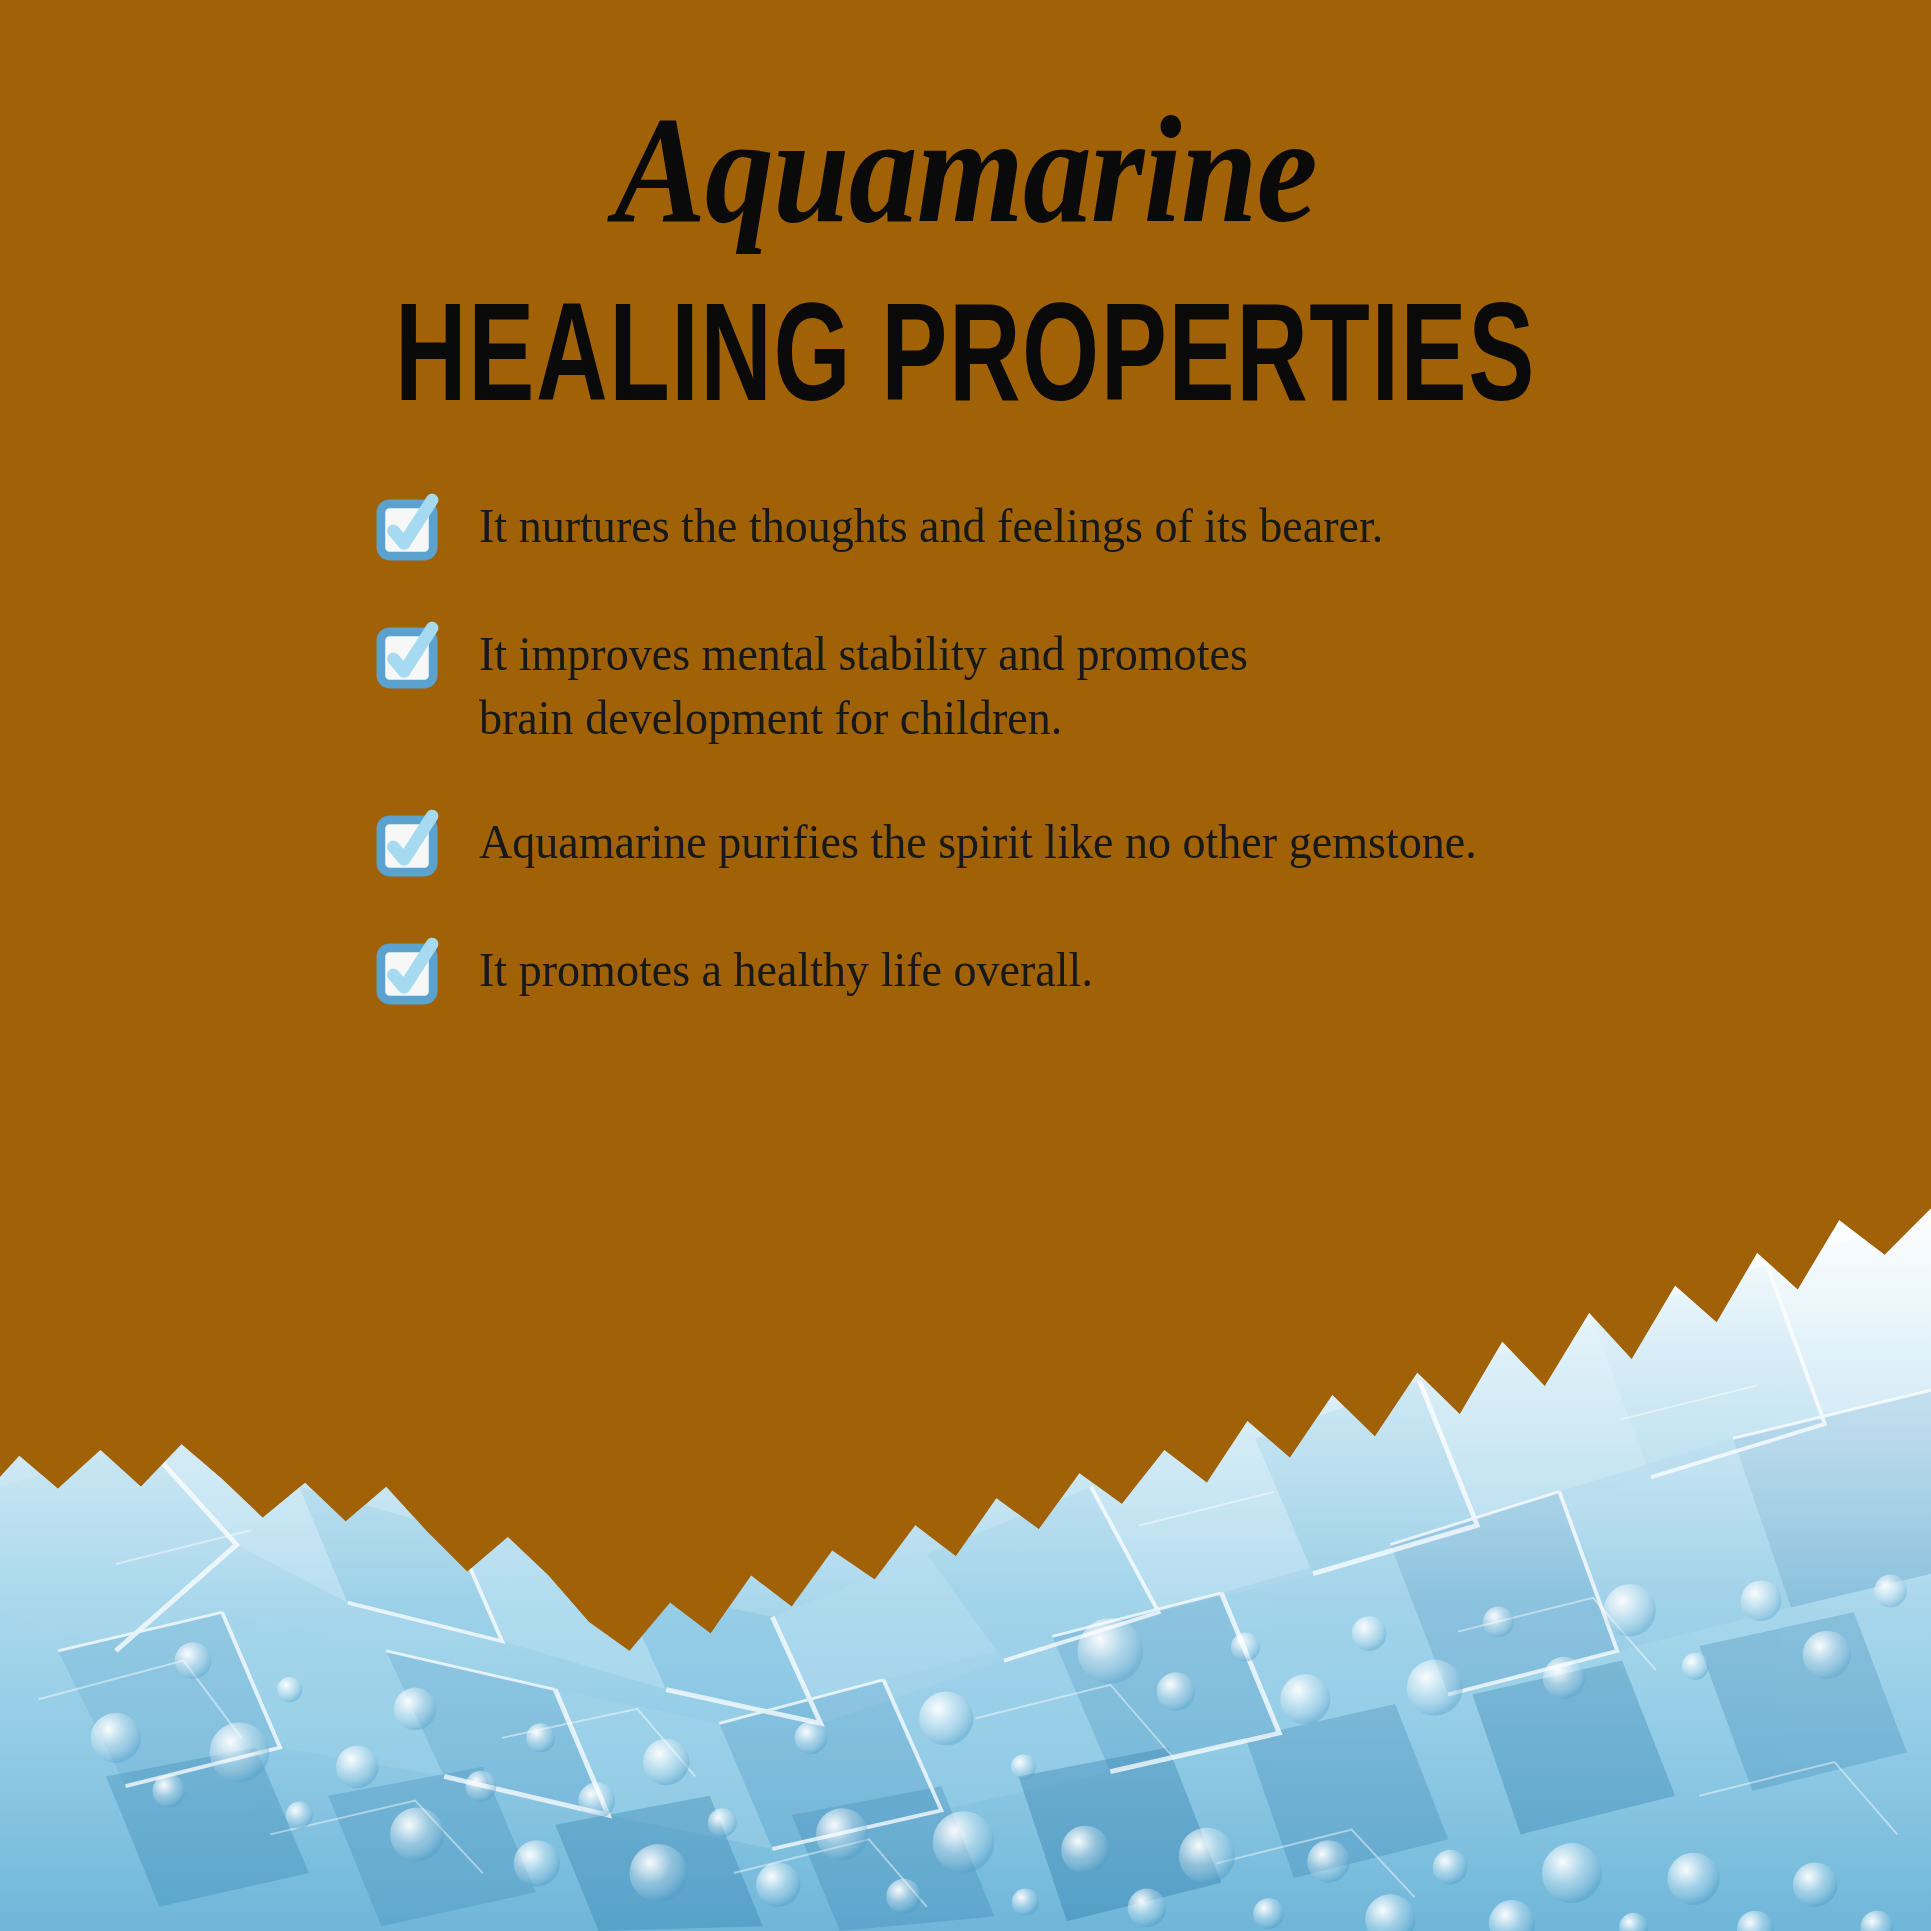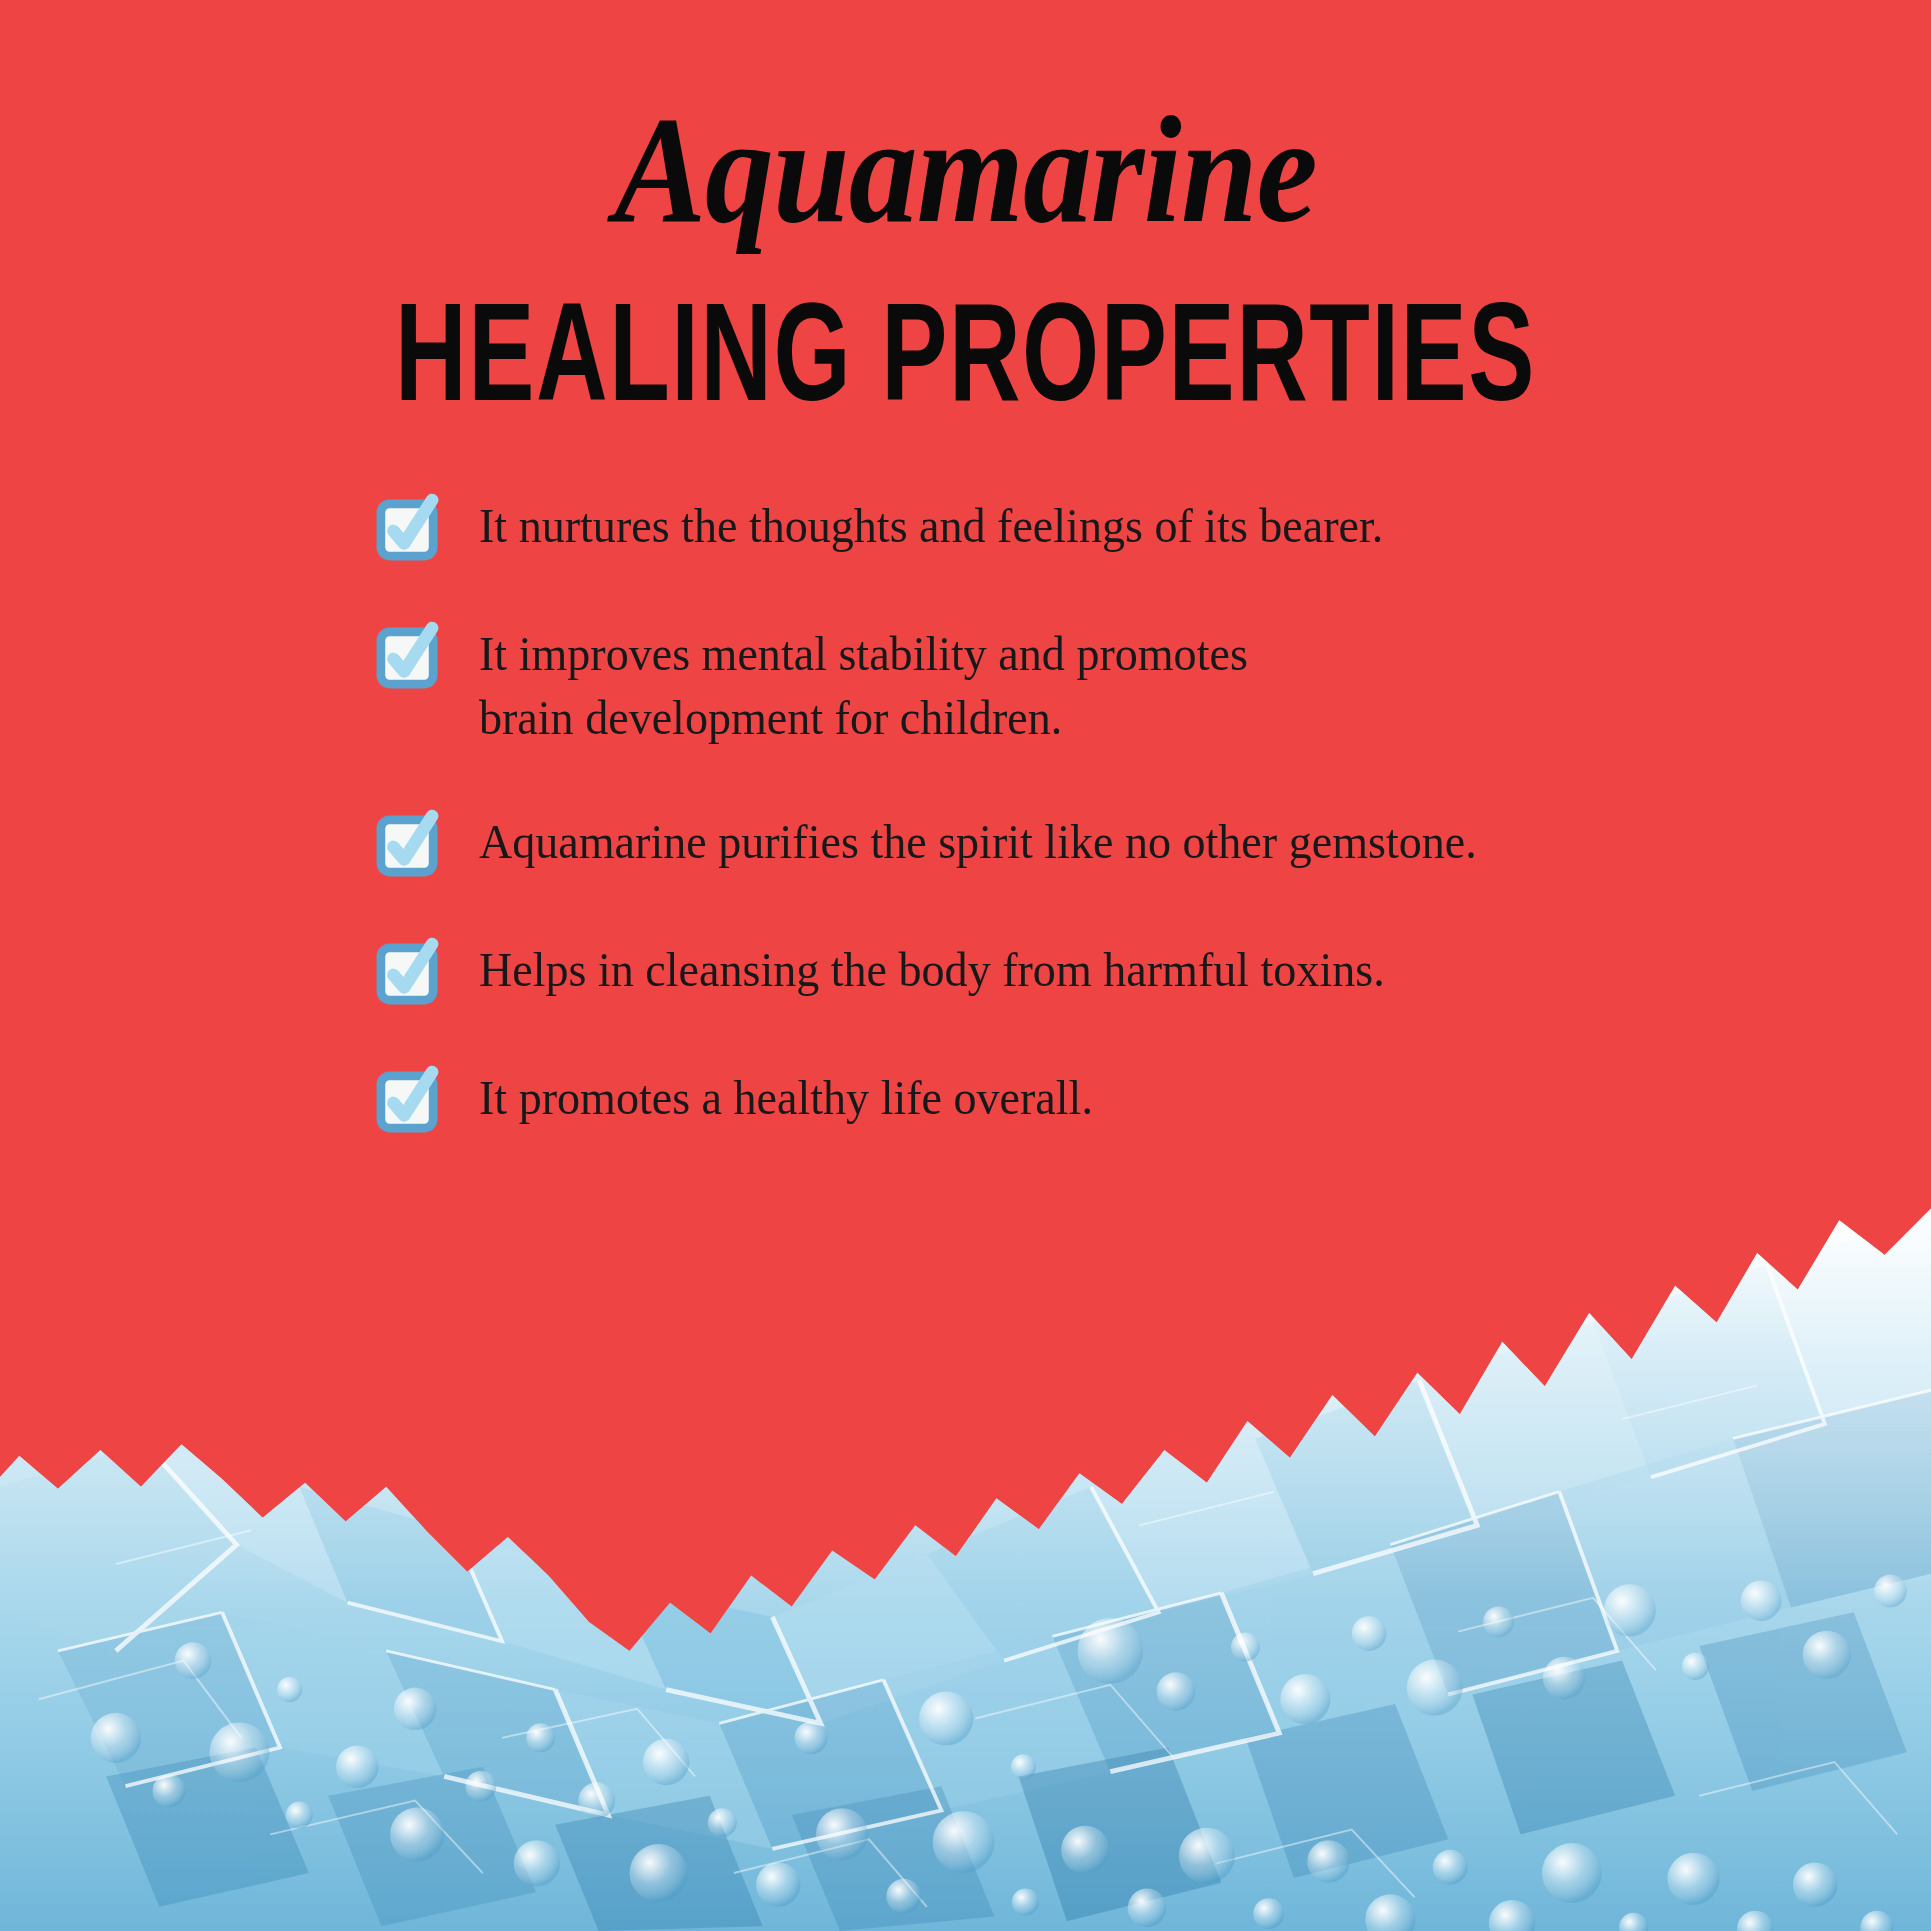--- a/index.html
+++ b/index.html
@@ -7,21 +7,21 @@
   html, body {
     width:1931px; height:1931px;
     background:#ffffff;
     font-family:"Liberation Serif", serif;
     overflow:hidden;
   }
 
   #poster {
     position:relative;
     width:1931px; height:1931px;
-    background:#ef4444;
+    background:#a16207;
     overflow:hidden;
   }
 
   
   .head-block {
     position:absolute;
     top:93px; left:0; width:1931px;
     text-align:center;
   }
 
@@ -129,29 +129,20 @@
     <div class="item">
       <span class="cb">
         <svg viewBox="0 0 62 62" xmlns="http://www.w3.org/2000/svg">
           <rect x="4" y="6" width="54" height="54" rx="9" ry="9" fill="#F6F8F8" stroke="#5BA3CE" stroke-width="9"></rect>
           <path d="M17 34 L28 47 L57 2" fill="none" stroke="#A6DAF0" stroke-width="13" stroke-linecap="round" stroke-linejoin="round"></path>
         </svg>
       </span>
       <span class="item-text">Aquamarine purifies the spirit like no other gemstone.</span>
     </div>
 
-    <div class="item">
-      <span class="cb">
-        <svg viewBox="0 0 62 62" xmlns="http://www.w3.org/2000/svg">
-          <rect x="4" y="6" width="54" height="54" rx="9" ry="9" fill="#F6F8F8" stroke="#5BA3CE" stroke-width="9"></rect>
-          <path d="M17 34 L28 47 L57 2" fill="none" stroke="#A6DAF0" stroke-width="13" stroke-linecap="round" stroke-linejoin="round"></path>
-        </svg>
-      </span>
-      <span class="item-text">Helps in cleansing the body from harmful toxins.</span>
-    </div>
 
     <div class="item">
       <span class="cb">
         <svg viewBox="0 0 62 62" xmlns="http://www.w3.org/2000/svg">
           <rect x="4" y="6" width="54" height="54" rx="9" ry="9" fill="#F6F8F8" stroke="#5BA3CE" stroke-width="9"></rect>
           <path d="M17 34 L28 47 L57 2" fill="none" stroke="#A6DAF0" stroke-width="13" stroke-linecap="round" stroke-linejoin="round"></path>
         </svg>
       </span>
       <span class="item-text">It promotes a healthy life overall.</span>
     </div>

